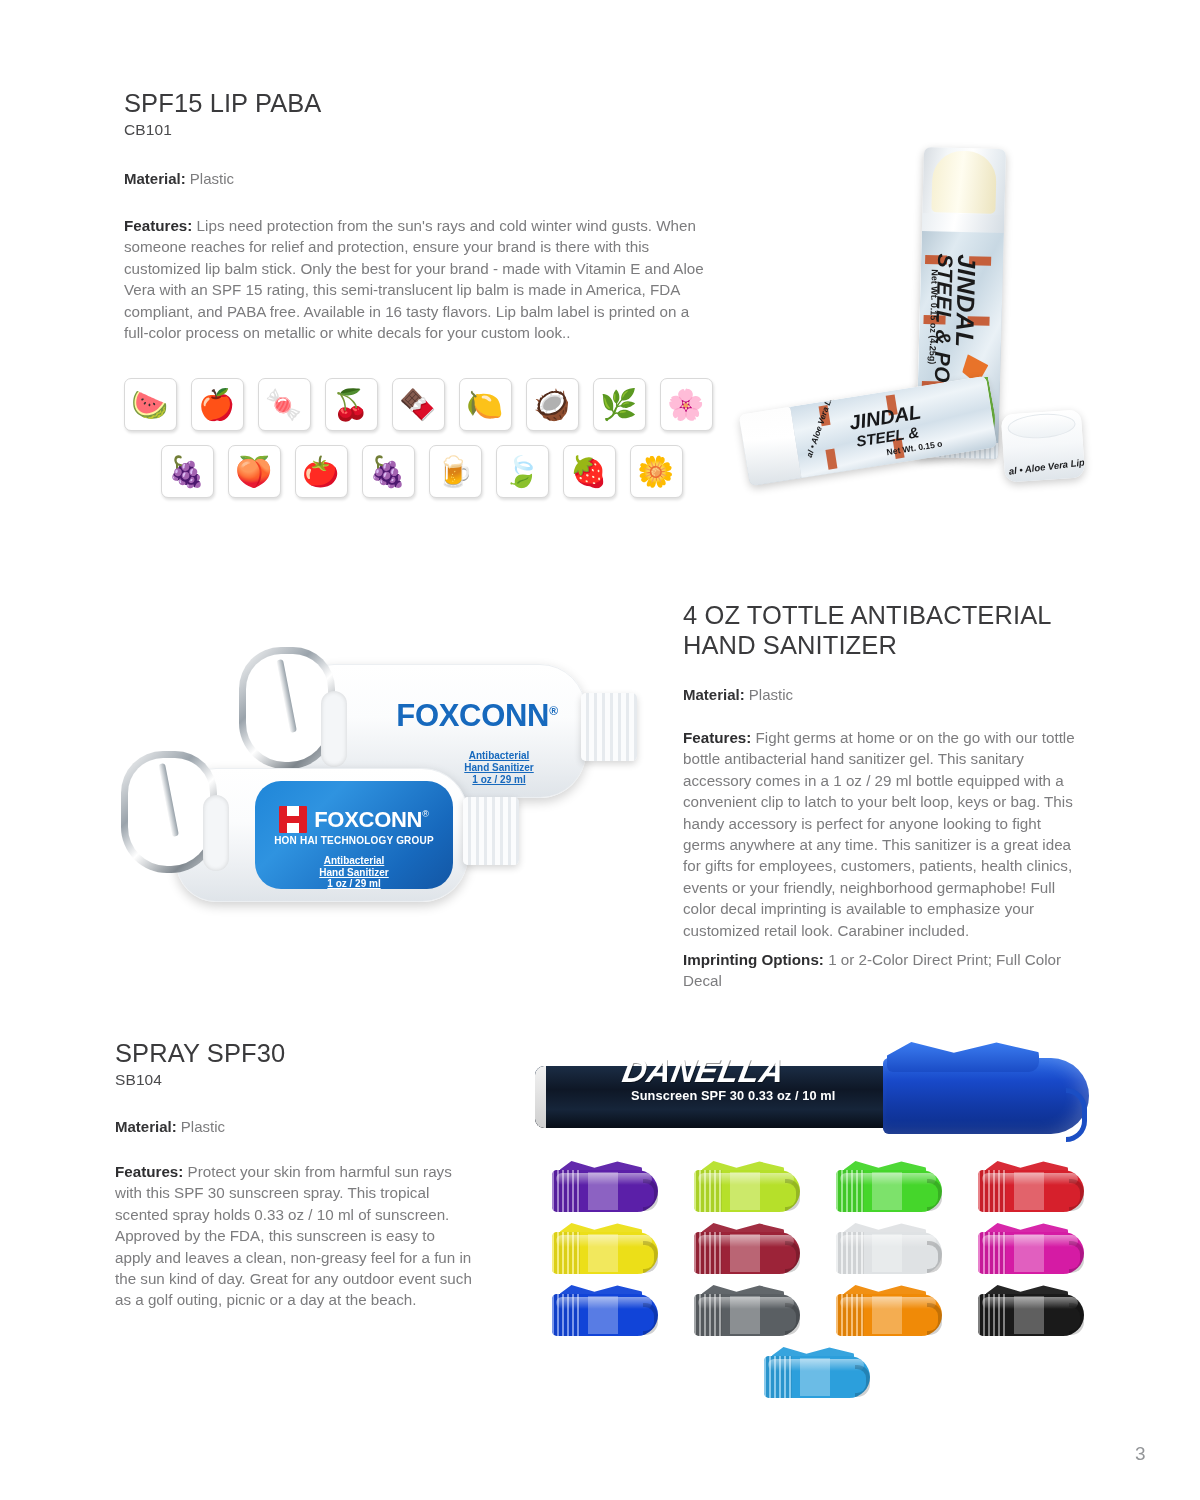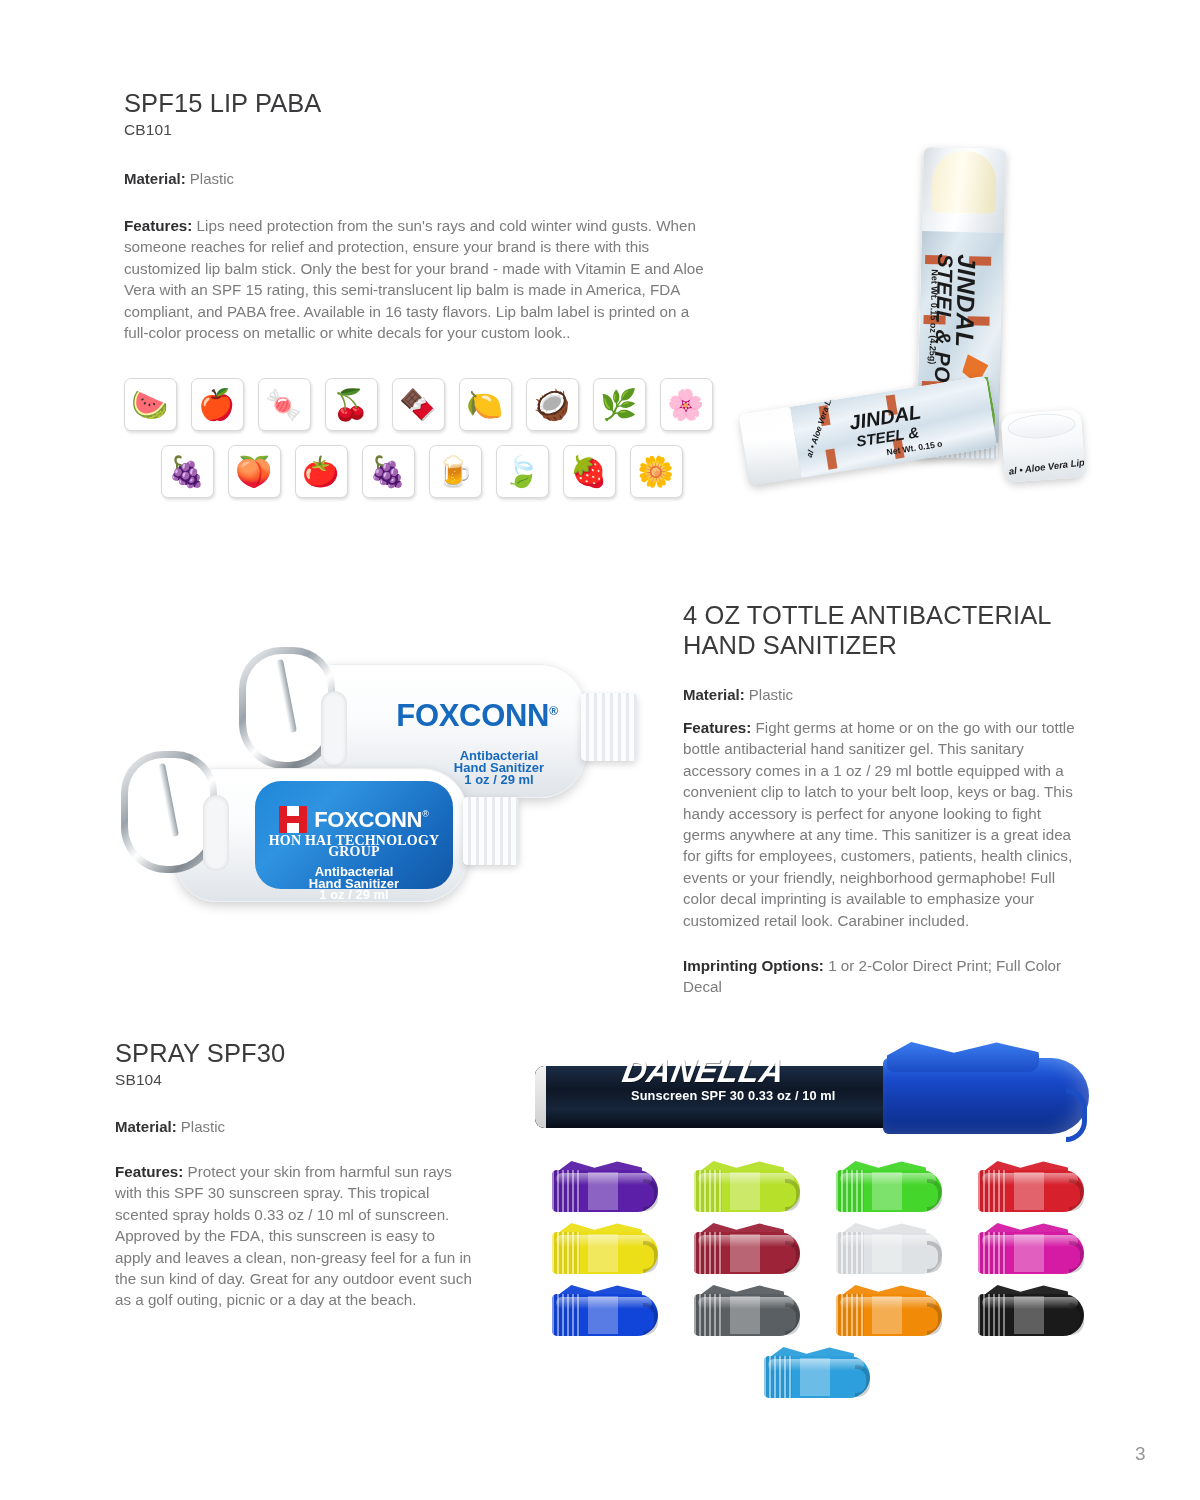--- a/index.html
+++ b/index.html
@@ -283,22 +283,22 @@
   }
 
   
   #sec-sanitizer {
     position: absolute;
     left: 683px;
     top: 600px;
     width: 395px;
   }
   #sanitizer-material { margin-top: 24px; }
-  #sanitizer-features { margin-top: 12px; }
-  #sanitizer-imprint { margin-top: 24px; }
+  #sanitizer-features { margin-top: 22px; }
+  #sanitizer-imprint { margin-top: 8px; }
 
   #sanitizer-photo {
     position: absolute;
     left: 80px;
     top: 660px;
     width: 590px;
     height: 250px;
   }
   .bottle {
     position: absolute;
@@ -359,30 +359,30 @@
     border-radius: 26px;
     background: linear-gradient(135deg,#1f86d8 0%,#2f93e0 30%,#1769bd 75%,#1356a4 100%);
     text-align: center;
     color: #ffffff;
   }
   .fox-word {
     font-weight: 700;
     letter-spacing: -0.3px;
   }
   .fox-sub {
-    font-size: 14px;
+    font-size: 10px;
     line-height: 11px;
     font-weight: 700;
     letter-spacing: 0.2px;
-    font-family: Liberation Serif, serif;
   }
   .fox-mini {
-    font-size: 13px;
+    font-size: 10px;
     line-height: 11.6px;
     font-weight: 700;
+    text-decoration: underline;
   }
   .hlogo {
     display: inline-block;
     width: 28px; height: 27px;
     background: #e01b24;
     position: relative;
     vertical-align: middle;
     margin-right: 7px;
     border-radius: 1px;
   }

